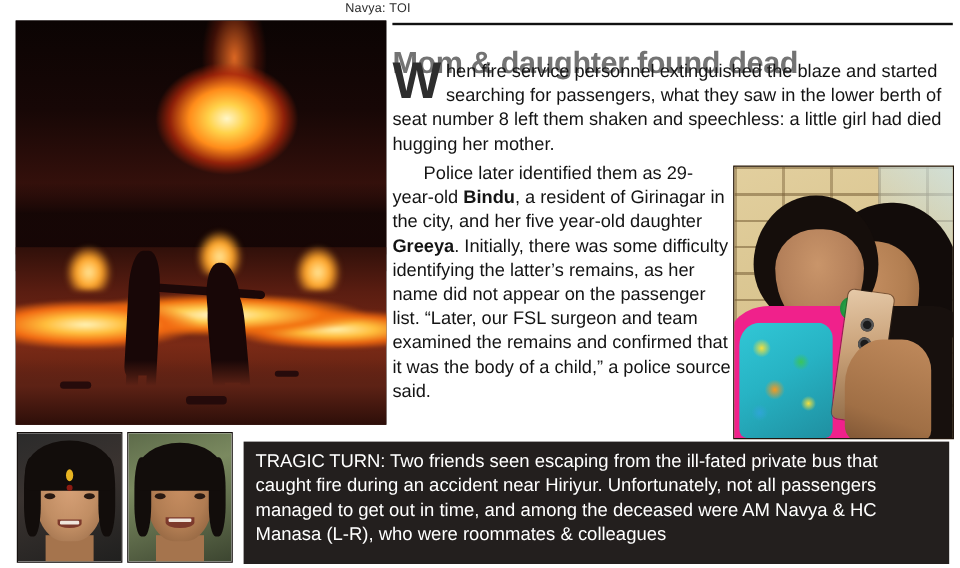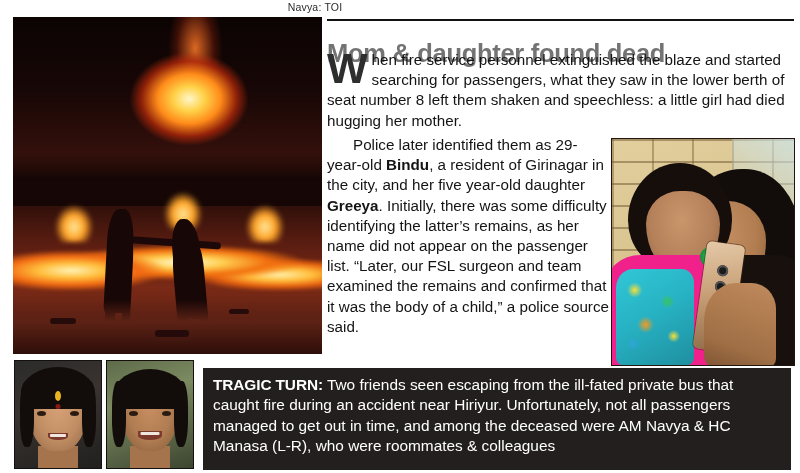--- a/index.html
+++ b/index.html
@@ -418,21 +418,21 @@
     background: #231f1e;
     box-sizing: border-box;
     padding: 7px 10px 0 10px;
   }
   .caption-text {
     color: #ffffff;
     font-size: 15.4px;
     line-height: 1.33;
   }
   .caption-lead {
-    font-weight: bold;
+    font-weight: normal;
     letter-spacing: -0.1px;
   }
 </style>
 </head>
 <body>
 
 <div id="page">
 
   <div class="credit">Navya: TOI</div>
 

